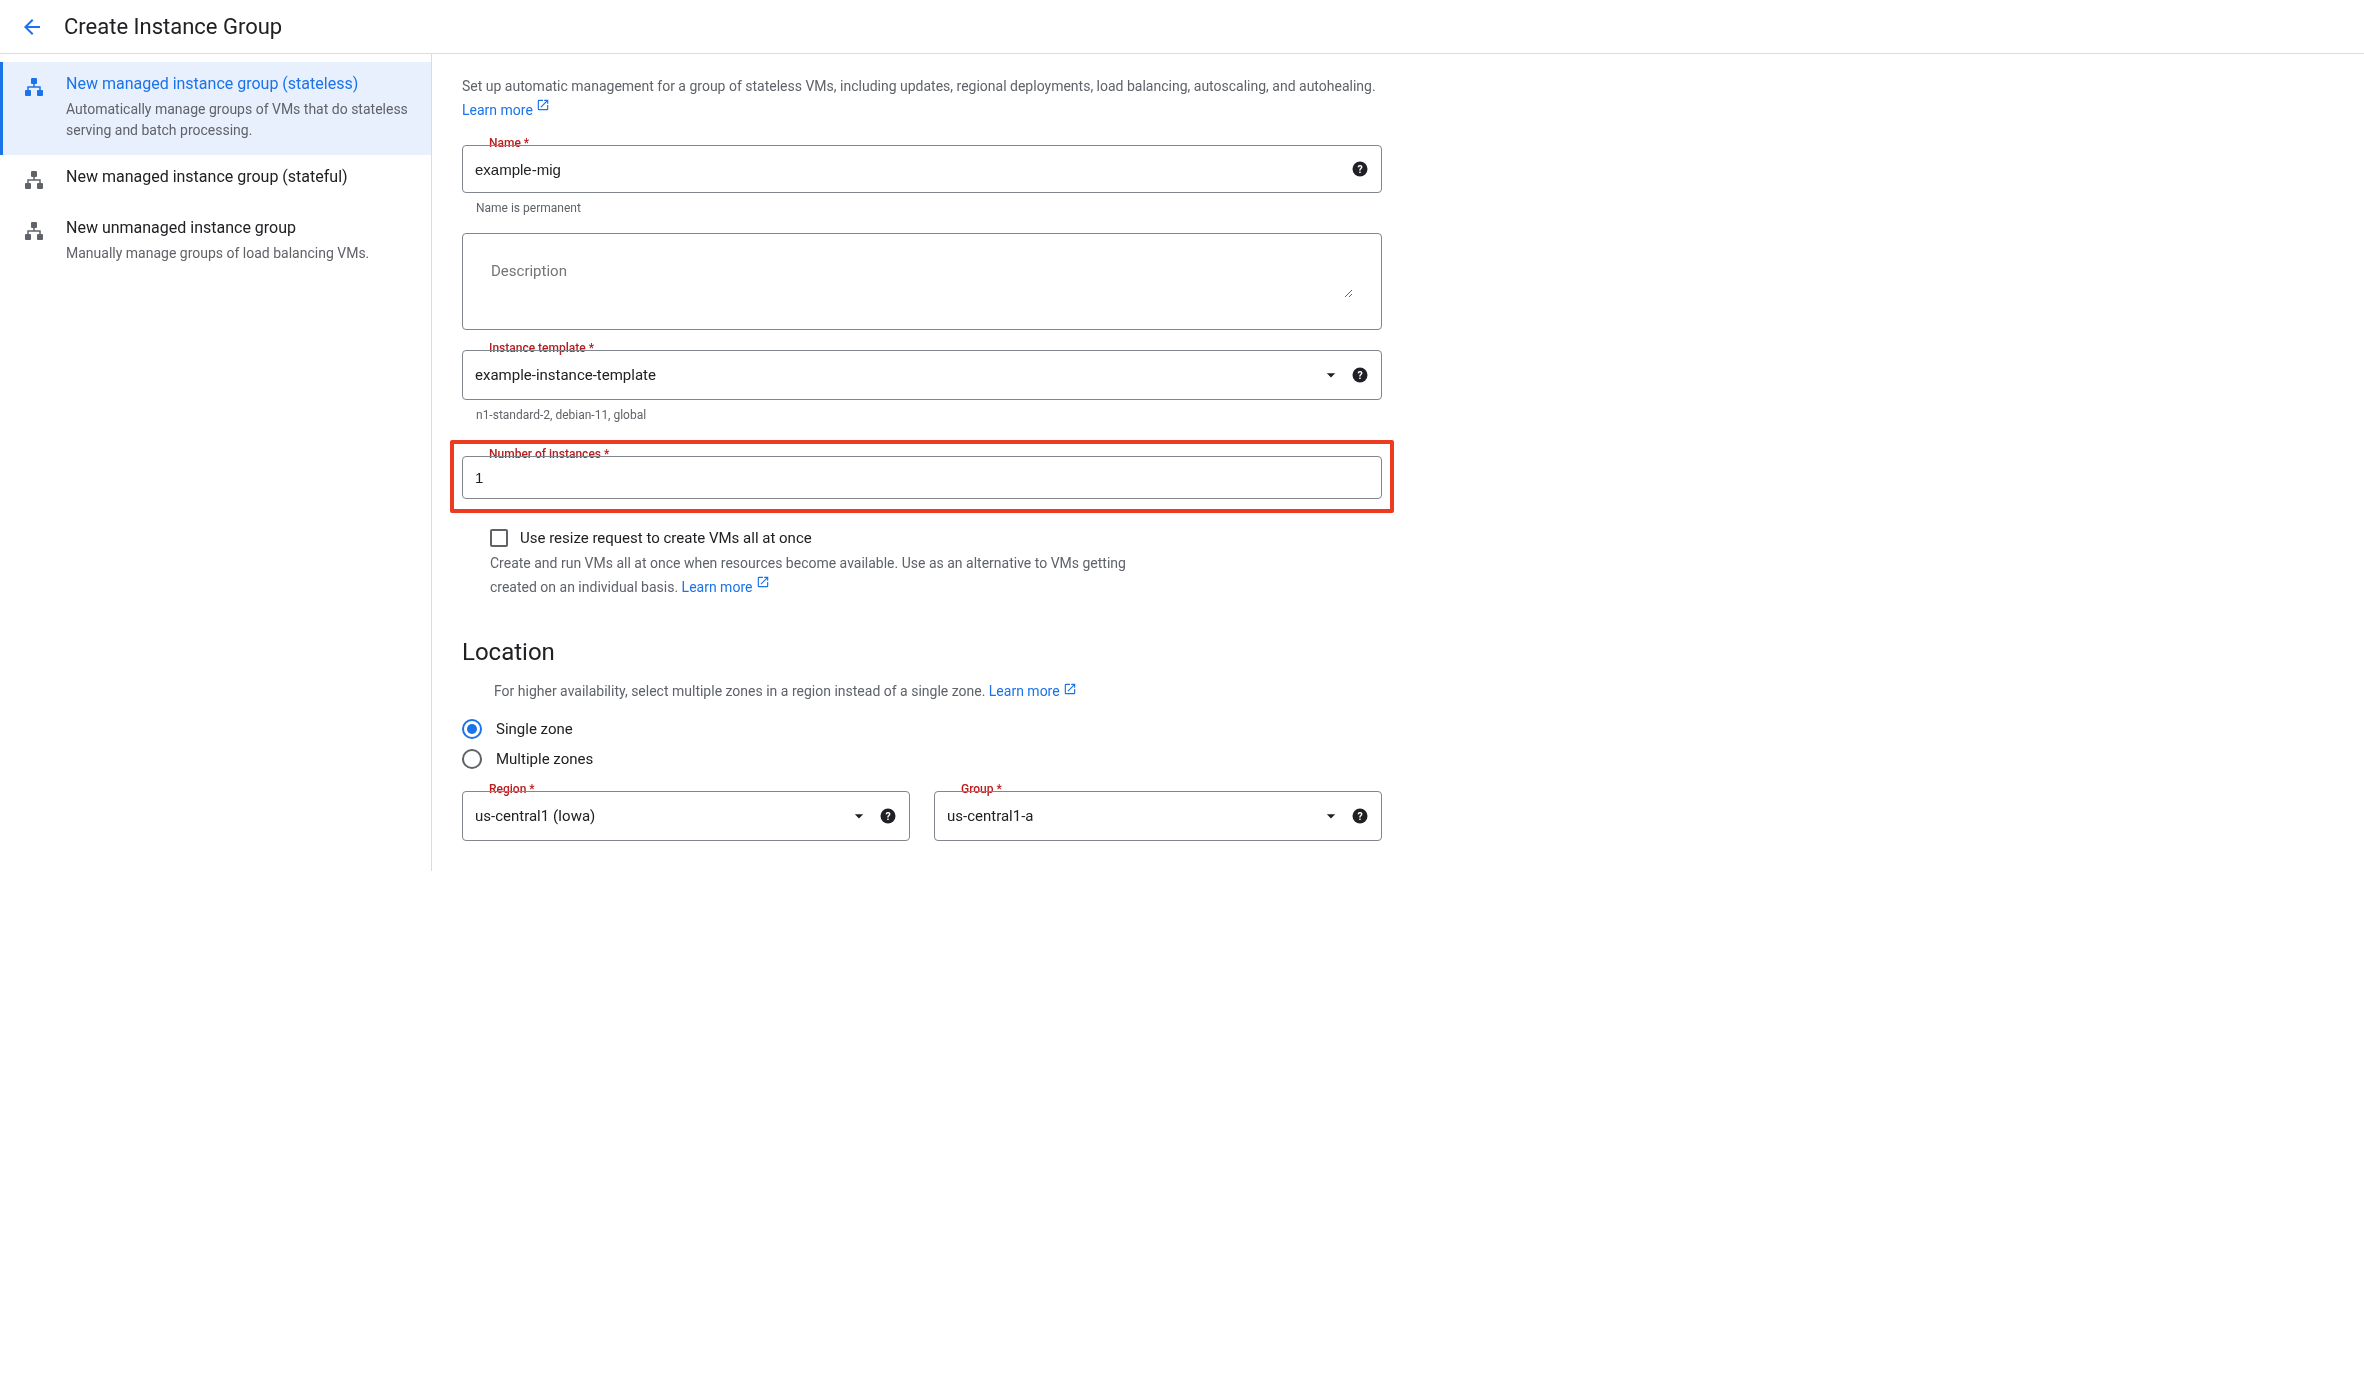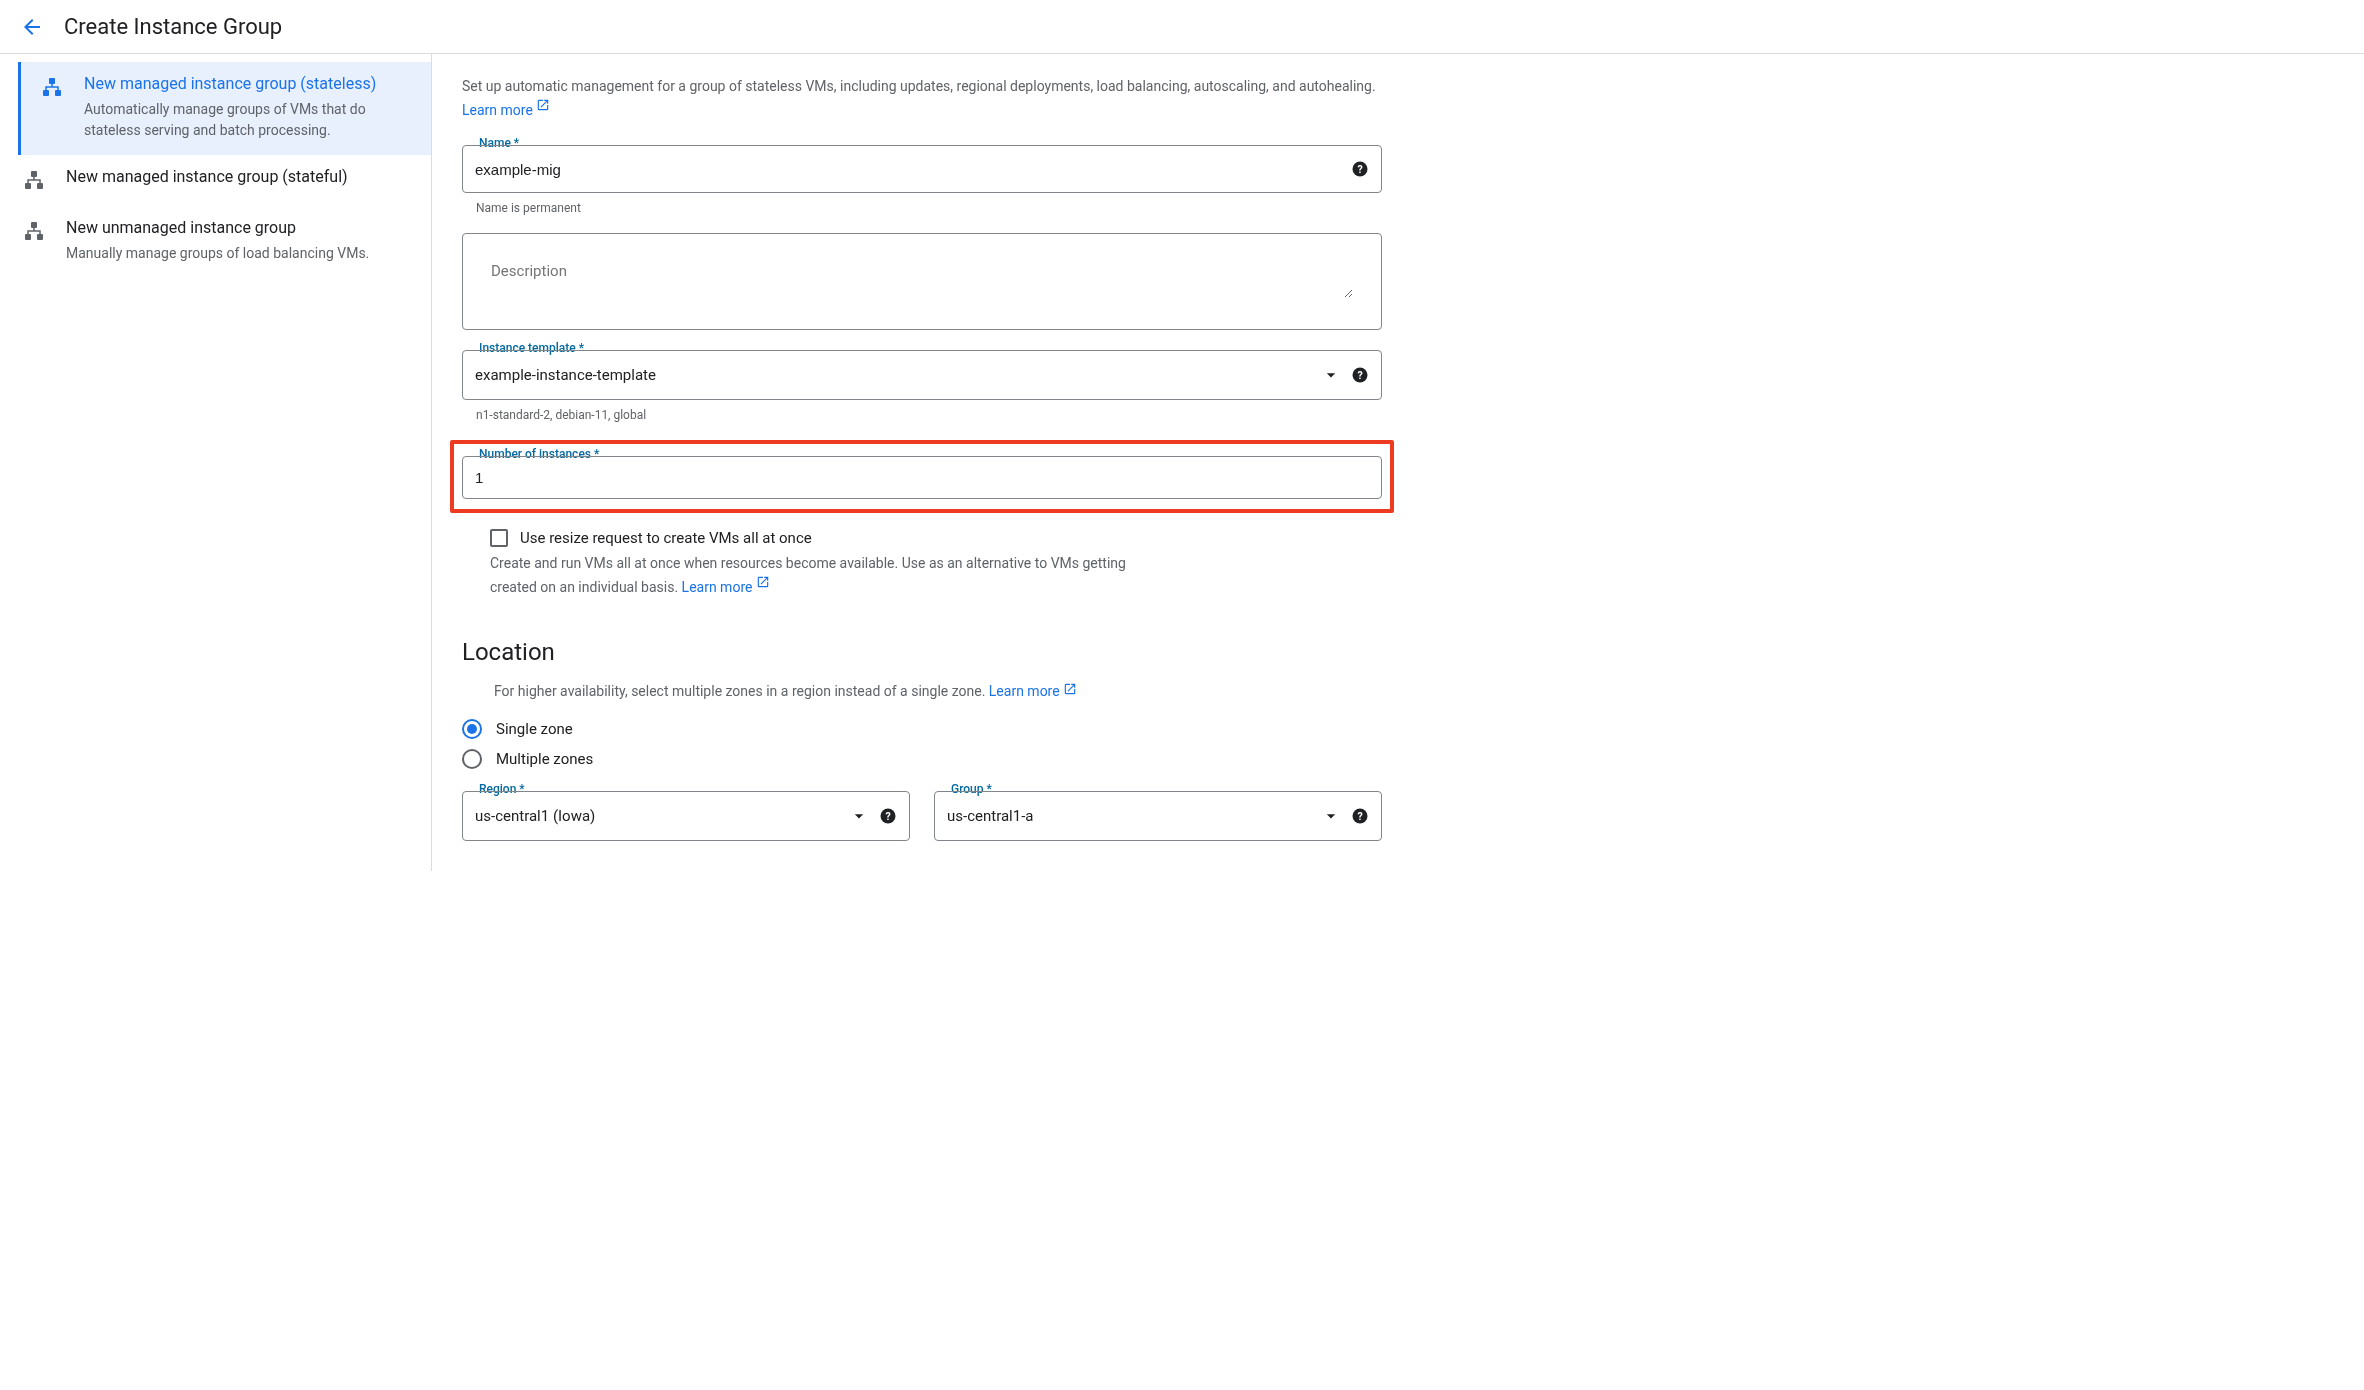--- a/index.html
+++ b/index.html
@@ -7,38 +7,38 @@
 
 .header { display: flex; align-items: center; padding: 14px 20px; border-bottom: 1px solid #dadce0; }
 .back-arrow { color: #1a73e8; cursor: pointer; margin-right: 20px; display: flex; align-items: center; }
 .back-arrow svg { width: 24px; height: 24px; }
 .page-title { font-size: 22px; font-weight: 400; color: #202124; }
 
 .container { display: flex; }
 
 .sidebar { width: 432px; border-right: 1px solid #dadce0; padding-top: 8px; }
 .sidebar-item { display: flex; padding: 12px 20px 14px 22px; cursor: pointer; position: relative; }
-.sidebar-item.active { background: #e8f0fe; margin-left: 18px; }
+.sidebar-item.active { background: #e8f0fe; }
 .sidebar-item.active::before { content: ""; position: absolute; left: 0; top: 0; bottom: 0; width: 3px; background: #1a73e8; }
 .sidebar-icon { width: 24px; height: 24px; margin-right: 20px; flex-shrink: 0; display: flex; align-items: flex-start; justify-content: center; padding-top: 2px; }
 .sidebar-icon svg { width: 24px; height: 24px; }
 .sidebar-text { flex: 1; }
 .sidebar-title { font-size: 16px; color: #202124; margin-bottom: 6px; }
 .sidebar-item.active .sidebar-title { color: #1a73e8; }
 .sidebar-desc { font-size: 14px; color: #5f6368; line-height: 1.5; }
 
 .main { flex: 1; padding: 22px 30px 30px 30px; max-width: 980px; }
 .intro { font-size: 14px; color: #5f6368; line-height: 1.5; margin-bottom: 24px; }
 .link { color: #1a73e8; text-decoration: none; }
 .ext-icon { display: inline-block; vertical-align: text-bottom; }
 .ext-icon svg { width: 14px; height: 14px; }
 
 .field { position: relative; margin-bottom: 8px; }
 .field-outline { border: 1px solid #80868b; border-radius: 4px; padding: 14px 12px; position: relative; display: flex; align-items: center; }
-.field-label { position: absolute; top: -9px; left: 12px; background: #fff; padding: 0 5px; font-size: 12px; color: #0369a1; font-weight: 500; }
+.field-label { position: absolute; top: -9px; left: 22px; background: #fff; padding: 0 5px; font-size: 12px; color: #b91c1c; font-weight: 500; }
 .field-input { border: none; outline: none; font-size: 15px; color: #202124; width: 100%; background: transparent; }
 .field-help { font-size: 12px; color: #5f6368; margin: 6px 0 18px 14px; }
 .help-icon { margin-left: 10px; flex-shrink: 0; display: flex; }
 .help-icon svg { width: 18px; height: 18px; }
 .dropdown-arrow { margin-left: auto; flex-shrink: 0; display: flex; }
 .dropdown-arrow svg { width: 20px; height: 20px; }
 
 .textarea-field { border: 1px solid #80868b; border-radius: 4px; padding: 28px; margin-bottom: 20px; }
 .textarea-field textarea { border: none; outline: none; width: 100%; font-size: 15px; color: #5f6368; resize: vertical; min-height: 30px; font-family: inherit; }
 

